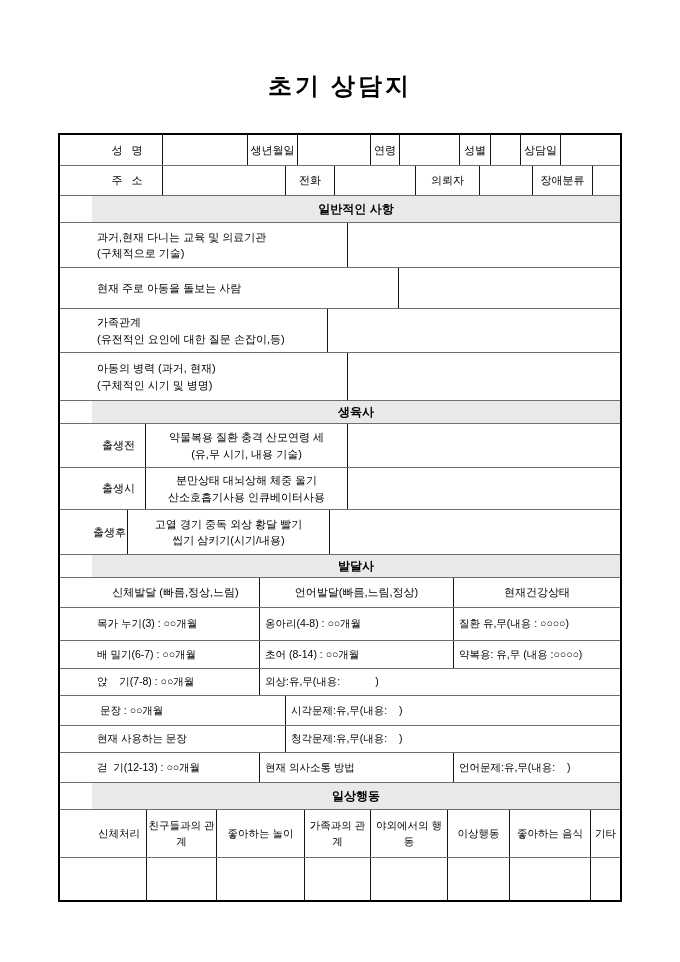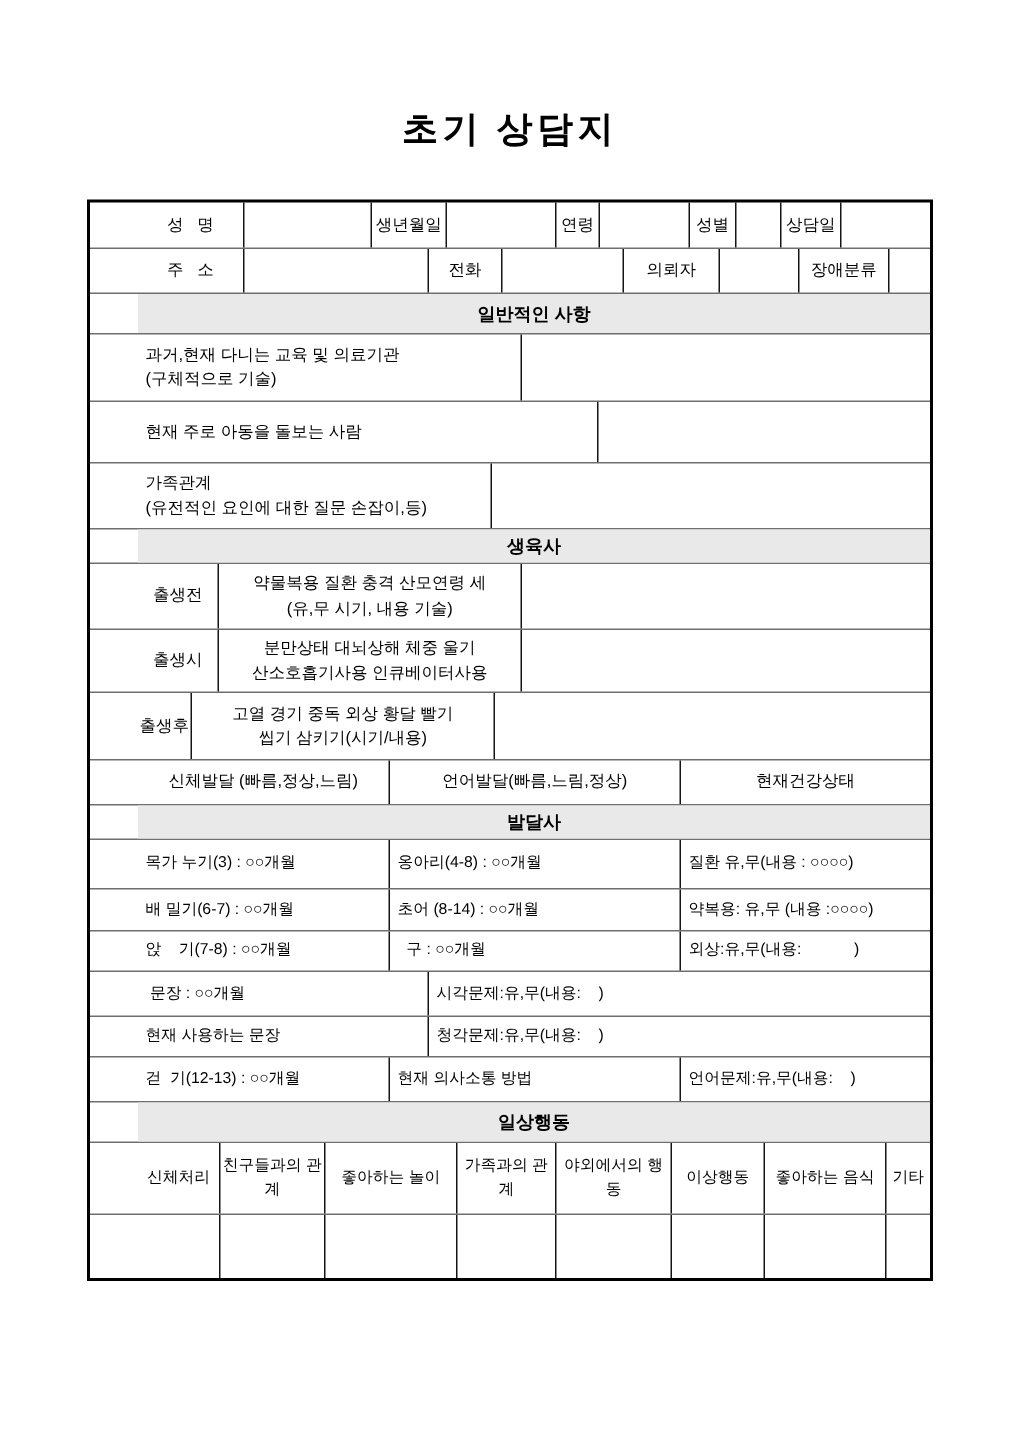--- a/index.html
+++ b/index.html
@@ -89,20 +89,27 @@
       </div>
       <div class="cell grow"></div>
     </div>
     <div class="row" style="height:43px">
       <div class="cell pl" style="width:236px">
         <div>가족관계</div>
         <div>(유전적인 요인에 대한 질문 손잡이,등)</div>
       </div>
       <div class="cell grow"></div>
     </div>
+    <div class="row" style="height:47px">
+      <div class="cell pl" style="width:256px">
+        <div>아동의 병력 (과거, 현재)</div>
+        <div>(구체적인 시기 및 병명)</div>
+      </div>
+      <div class="cell grow"></div>
+    </div>
 
     <div class="row" style="height:22px">
       <div class="cell sec grow">생육사</div>
     </div>
 
     <div class="row" style="height:43px">
       <div class="cell c" style="width:54px">출생전</div>
       <div class="cell c" style="width:202px">
         <div>약물복용 질환 충격 산모연령 세</div>
         <div>(유,무 시기, 내용 기술)</div>
@@ -119,43 +126,42 @@
     </div>
     <div class="row" style="height:44px">
       <div class="cell c" style="width:36px">출생후</div>
       <div class="cell c" style="width:202px">
         <div>고열 경기 중독 외상 황달 빨기</div>
         <div>씹기 삼키기(시기/내용)</div>
       </div>
       <div class="cell grow"></div>
     </div>
 
+    <div class="row" style="height:22px">
+      <div class="cell sec grow">발달사</div>
+    </div>
+
     <div class="row" style="height:29px">
       <div class="cell c hdr" style="width:168px">신체발달 (빠름,정상,느림)</div>
       <div class="cell c hdr" style="width:194px">언어발달(빠름,느림,정상)</div>
       <div class="cell c hdr grow">현재건강상태</div>
-    </div>
-
-    <div class="row" style="height:22px">
-      <div class="cell sec grow">발달사</div>
     </div>
 
     <div class="row" style="height:32px">
       <div class="cell pl dev" style="width:168px">목가 누기(3) : ○○개월</div>
       <div class="cell pl dev" style="width:194px">옹아리(4-8) : ○○개월</div>
       <div class="cell pl dev grow">질환 유,무(내용 : ○○○○)</div>
     </div>
     <div class="row" style="height:27px">
       <div class="cell pl dev" style="width:168px">배 밀기(6-7) : ○○개월</div>
       <div class="cell pl dev" style="width:194px">초어 (8-14) : ○○개월</div>
       <div class="cell pl dev grow">약복용: 유,무 (내용 :○○○○)</div>
     </div>
     <div class="row" style="height:26px">
       <div class="cell pl dev" style="width:168px">앉    기(7-8) : ○○개월</div>
-      <div class="cell pl dev" style="width:194px">  구 : ○○개월</div>
       <div class="cell pl dev grow">외상:유,무(내용:            )</div>
     </div>
     <div class="row" style="height:29px">
       <div class="cell pl dev" style="width:194px"> 문장 : ○○개월</div>
       <div class="cell pl dev grow">시각문제:유,무(내용:    )</div>
     </div>
     <div class="row" style="height:26px">
       <div class="cell pl dev" style="width:194px">현재 사용하는 문장</div>
       <div class="cell pl dev grow">청각문제:유,무(내용:    )</div>
     </div>

